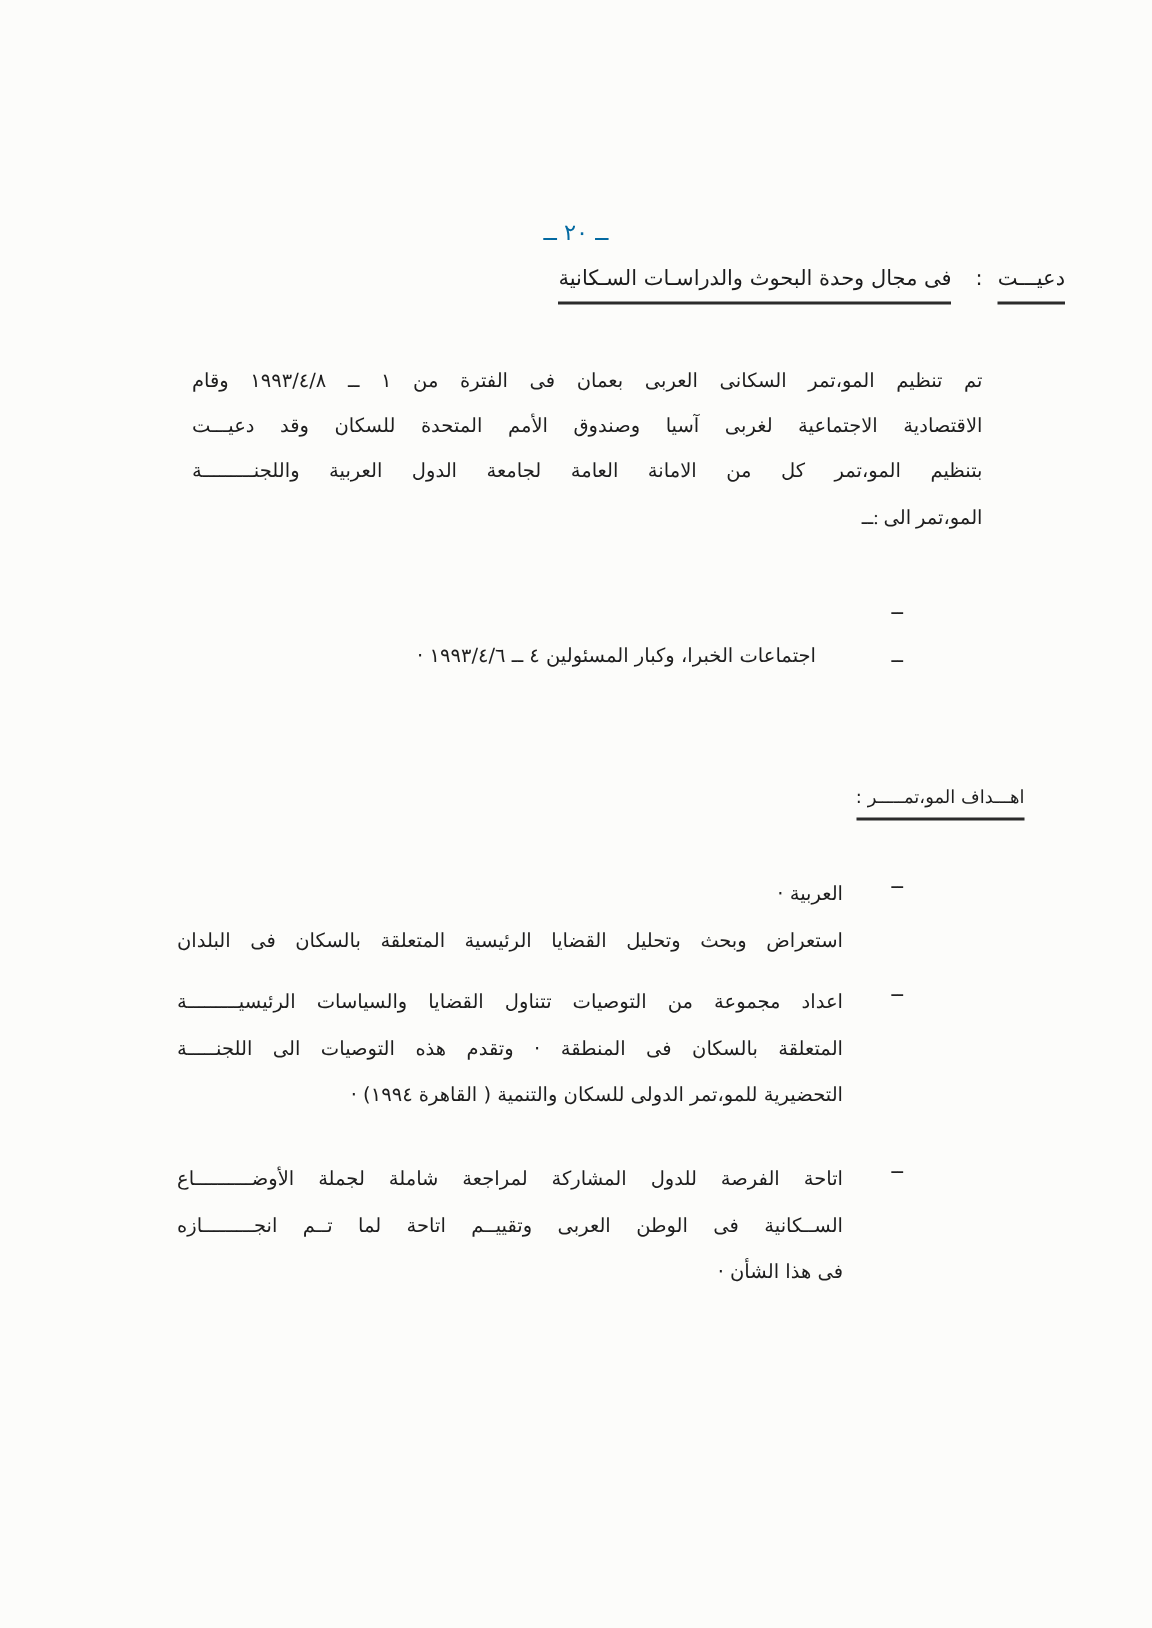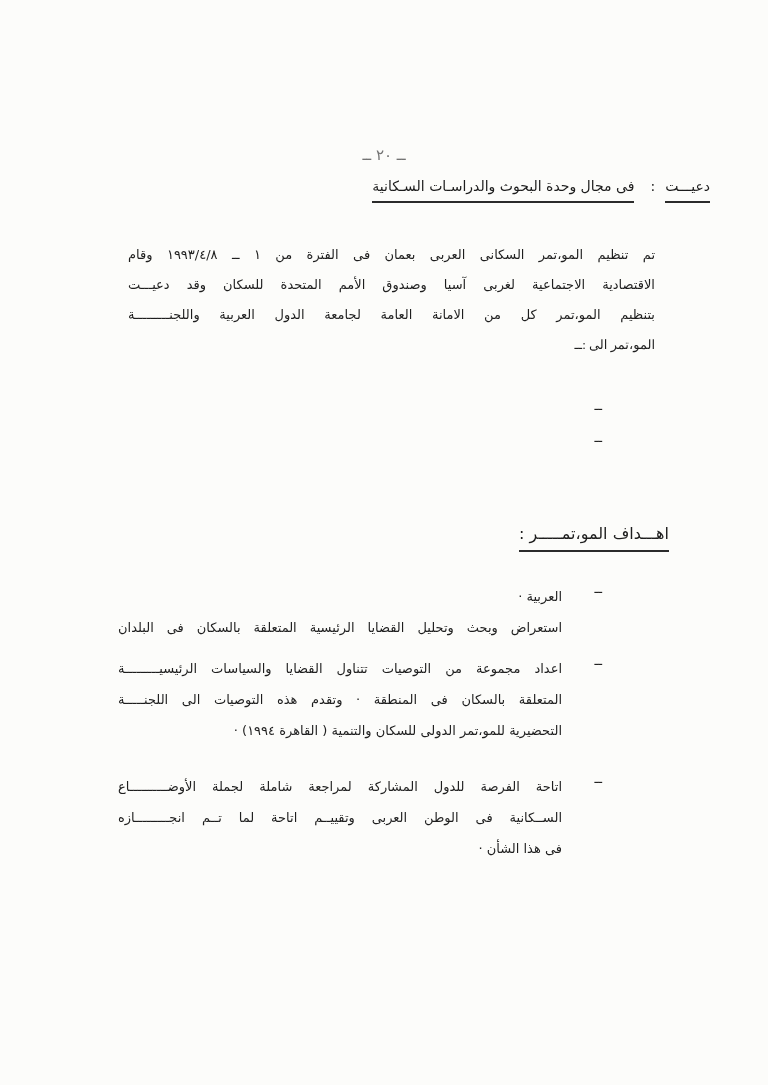--- a/index.html
+++ b/index.html
@@ -21,21 +21,21 @@
     direction: rtl;
   }
   
   .page-number {
     position: absolute;
     top: 146px;
     left: 0;
     right: 0;
     text-align: center;
     font-size: 15px;
-    color: #737373;
+    color: #0369a1;
   }
   
   .section-heading {
     position: absolute;
     top: 178px;
     right: 58px;
     display: flex;
     direction: rtl;
     align-items: baseline;
     font-size: 14px;
@@ -86,22 +86,22 @@
     color: #222;
   }
   .sess-row .sess-text {
     margin-right: 44px;
     white-space: nowrap;
   }
   
   .objectives-heading {
     position: absolute;
     top: 524px;
-    right: 99px;
-    font-size: 16px;
+    right: 85px;
+    font-size: 12px;
   }
   .objectives-heading .u {
     border-bottom: 2px solid #2b2b2b;
     padding-bottom: 7px;
   }
   
   .obj-row {
     position: absolute;
     right: 166px;
     display: flex;
@@ -151,20 +151,21 @@
     <div class="line">بتنظيم المو،تمر كل من الامانة العامة لجامعة الدول العربية واللجنـــــــــة</div>
     <div class="line end">المو،تمر الى :ــ</div>
   </div>
 
   <div class="sessions">
     <div class="sess-row">
       <span class="dash">ــ</span>
     </div>
     <div class="sess-row">
       <span class="dash">ــ</span>
+      <span class="sess-text">اجتماعات الخبرا، وكبار المسئولين ٤ ــ ١٩٩٣/٤/٦ ·</span>
     </div>
   </div>
 
   <div class="objectives-heading">
     <span class="u">اهـــداف المو،تمـــــر :</span>
   </div>
 
   <div class="obj-row" id="obj-1">
     <span class="dash">ــ</span>
     <div class="obj-text">

